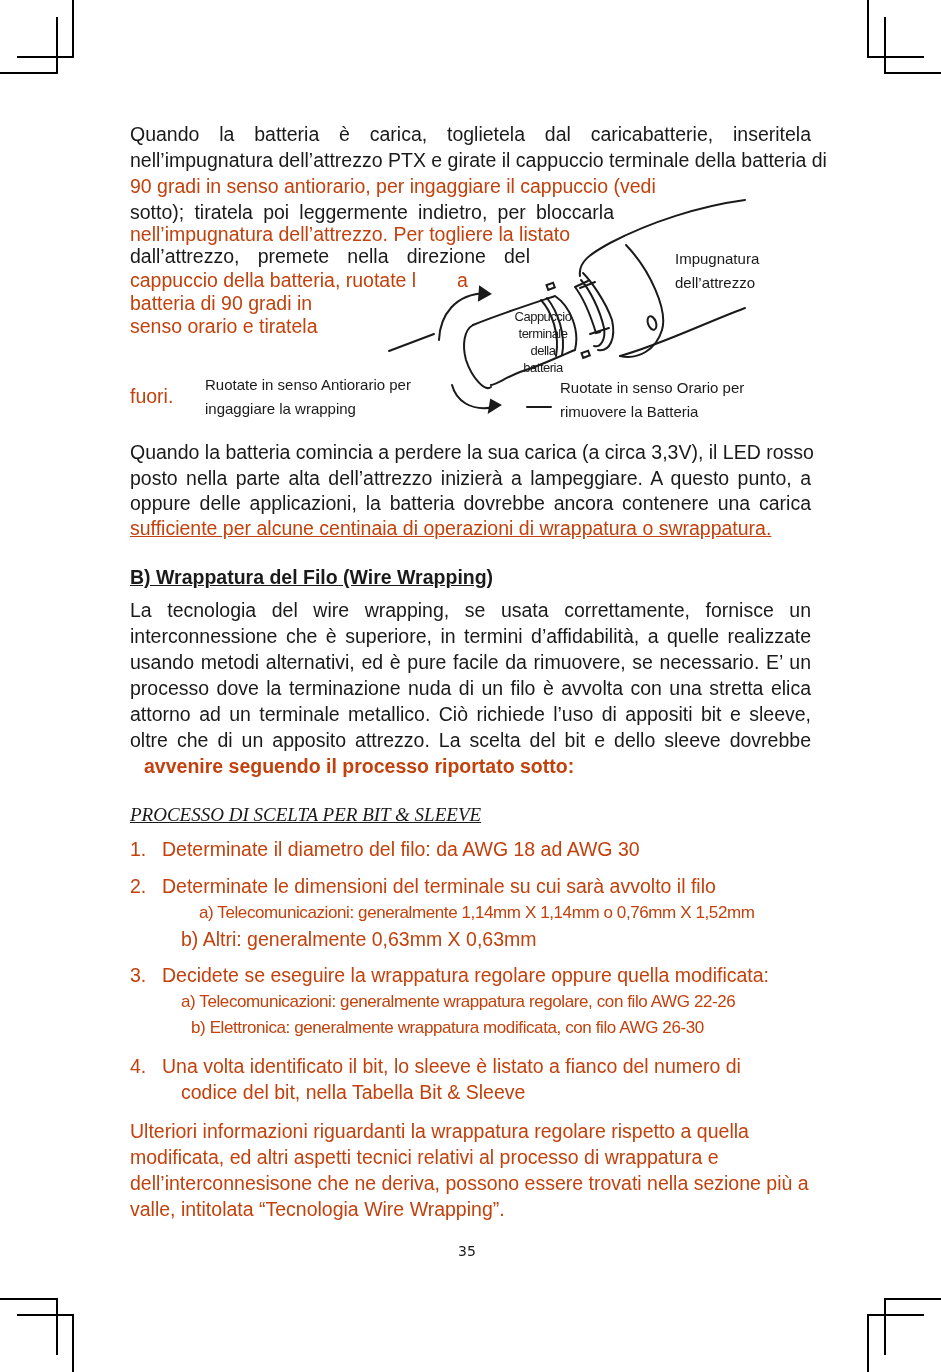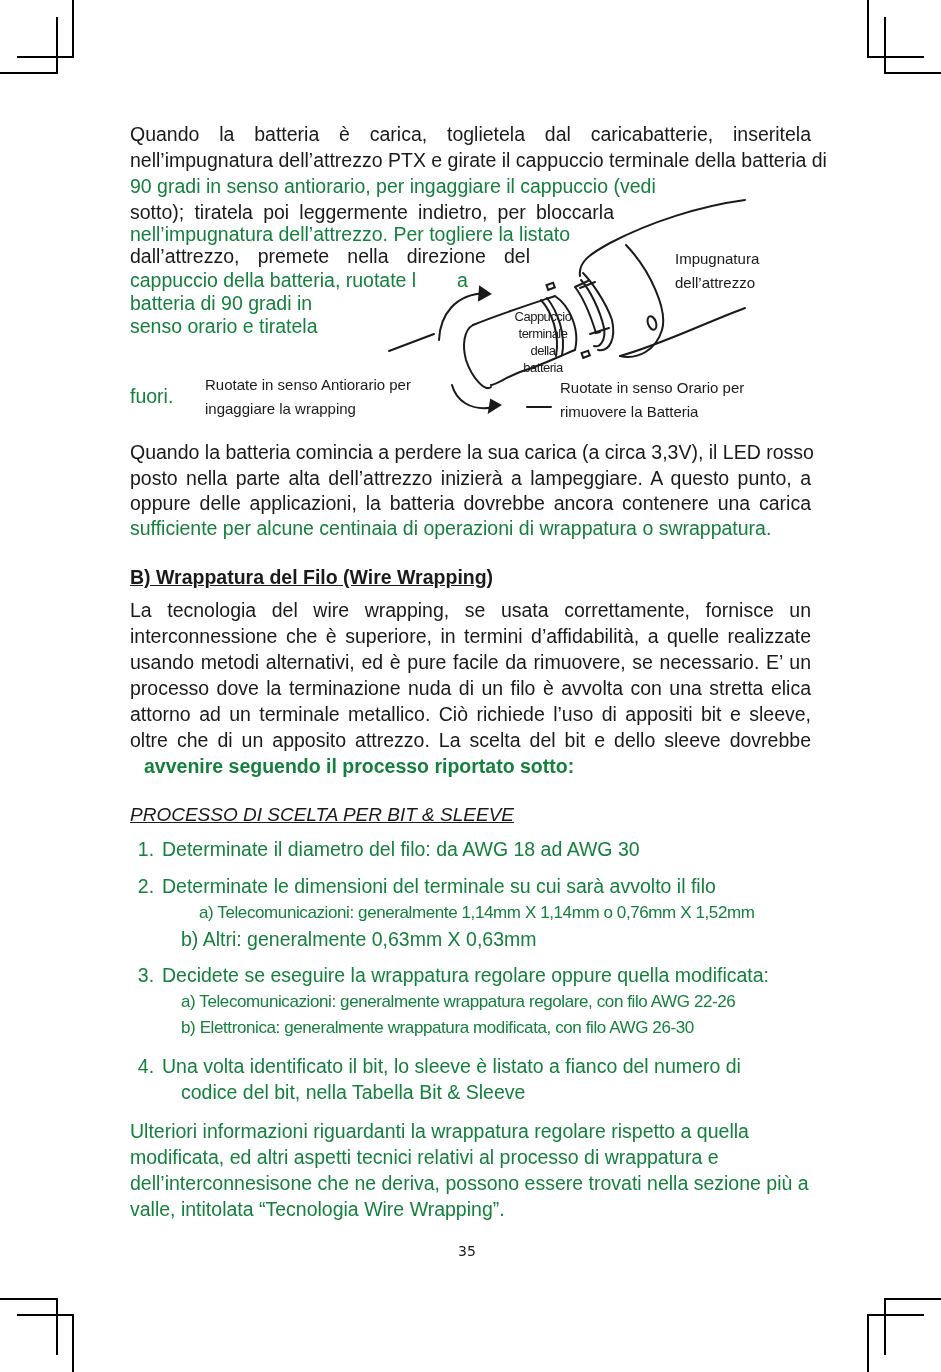--- a/index.html
+++ b/index.html
@@ -1,24 +1,24 @@
 <!DOCTYPE html>
 <html><head>
 <meta charset="utf-8">
 <style>
   html, body { margin:0; padding:0; background:#ffffff; }
   body { width:941px; height:1372px; position:relative; overflow:hidden; color:#1a1a1a;
          font-family:"Liberation Sans", sans-serif; }
   .crop { position:absolute; background:#000; }
-  .txt { position:absolute; font-family:"Liberation Sans", sans-serif; font-size:19.5px; line-height:26px; color:#15803d; white-space:nowrap;text-align:center; }
+  .txt { position:absolute; font-family:"Liberation Sans", sans-serif; font-size:19.5px; line-height:26px; color:#c2410c; white-space:nowrap; }
   .just { position:absolute; left:130px; width:681px; font-family:"Liberation Sans", sans-serif; font-size:19.5px; line-height:26px; color:#1a1a1a; text-align:justify; text-align-last:justify; white-space:nowrap; }
   .diag-label { position:absolute; font-family:"Liberation Sans", sans-serif; font-size:15px; line-height:26px; color:#1a1a1a; white-space:nowrap; }
   .cap-label { position:absolute; font-family:"Liberation Sans", sans-serif; font-size:13px; line-height:17px; text-align:center; color:#1a1a1a; letter-spacing:-0.5px; }
   .heading { position:absolute; left:130px; top:566px; font-family:"Liberation Sans", sans-serif; font-weight:bold; font-size:19.5px; text-decoration:underline; color:#1a1a1a; white-space:nowrap; }
-  .subheading { position:absolute; left:130px; top:804px; font-family:Liberation Sans, sans-serif; font-style:italic; font-size:19px; text-decoration:underline; color:#1a1a1a; white-space:nowrap; }
+  .subheading { position:absolute; left:130px; top:804px; font-family:Liberation Serif, serif; font-style:italic; font-size:19px; text-decoration:underline; color:#1a1a1a; white-space:nowrap; }
   .num { display:inline-block; width:32px; }
   .sub { font-size:17px; letter-spacing:-0.4px; }
   .pagenum { position:absolute; left:458px; top:1243px; font-family:"DejaVu Sans", sans-serif; font-size:14px; color:#1a1a1a; }
   svg#diagram { position:absolute; left:0; top:0; }
 </style>
 </head>
 <body>
 
 <div>
   <div class="crop" style="left:72px;top:0;width:2px;height:57px;"></div>
@@ -96,21 +96,21 @@
   <div class="diag-label" style="left:205px;top:372px;">Ruotate in senso Antiorario per</div>
   <div class="diag-label" style="left:205px;top:396px;">ingaggiare la wrapping</div>
   <div class="diag-label" style="left:560px;top:375px;">Ruotate in senso Orario per</div>
   <div class="diag-label" style="left:560px;top:399px;">rimuovere la Batteria</div>
 </div>
 
 <div>
   <div class="just" style="top:439px;">Quando la batteria comincia a perdere la sua carica (a circa 3,3V), il LED rosso</div>
   <div class="just" style="top:465px;">posto nella parte alta dell’attrezzo inizierà a lampeggiare. A questo punto, a</div>
   <div class="just" style="top:490px;">oppure delle applicazioni, la batteria dovrebbe ancora contenere una carica</div>
-  <div class="txt" style="left:130px;top:515px;">sufficiente per alcune centinaia di operazioni di wrappatura o swrappatura.</div>
+  <div class="txt" style="left:130px;top:515px;text-decoration:underline;">sufficiente per alcune centinaia di operazioni di wrappatura o swrappatura.</div>
 </div>
 
 <div class="heading">B) Wrappatura del Filo (Wire Wrapping)</div>
 <div>
   <div class="just" style="top:597px;">La tecnologia del wire wrapping, se usata correttamente, fornisce un</div>
   <div class="just" style="top:623px;">interconnessione che è superiore, in termini d’affidabilità, a quelle realizzate</div>
   <div class="just" style="top:649px;">usando metodi alternativi, ed è pure facile da rimuovere, se necessario. E’ un</div>
   <div class="just" style="top:675px;">processo dove la terminazione nuda di un filo è avvolta con una stretta elica</div>
   <div class="just" style="top:701px;">attorno ad un terminale metallico. Ciò richiede l’uso di appositi bit e sleeve,</div>
   <div class="just" style="top:727px;">oltre che di un apposito attrezzo. La scelta del bit e dello sleeve dovrebbe</div>
@@ -124,21 +124,21 @@
   </div>
   <div class="txt" style="left:130px;top:873px;">
     <span class="num">2.</span><span>Determinate le dimensioni del terminale su cui sarà avvolto il filo</span>
   </div>
   <div class="txt sub" style="left:199px;top:900px;">a)  Telecomunicazioni: generalmente 1,14mm  X 1,14mm o  0,76mm X 1,52mm</div>
   <div class="txt" style="left:181px;top:926px;">b)  Altri: generalmente  0,63mm X 0,63mm</div>
   <div class="txt" style="left:130px;top:962px;">
     <span class="num">3.</span><span>Decidete se eseguire la wrappatura regolare oppure quella modificata:</span>
   </div>
   <div class="txt sub" style="left:181px;top:989px;">a) Telecomunicazioni: generalmente wrappatura regolare, con filo AWG 22-26</div>
-  <div class="txt sub" style="left:181px;top:1015px;">b) Elettronica: generalmente wrappatura modificata, con filo AWG 26-30</div>
+  <div class="txt sub" style="left:191px;top:1015px;">b) Elettronica: generalmente wrappatura modificata, con filo AWG 26-30</div>
   <div class="txt" style="left:130px;top:1053px;">
     <span class="num">4.</span><span>Una volta identificato il bit, lo sleeve è listato a fianco del numero di</span>
   </div>
   <div class="txt" style="left:181px;top:1079px;">codice del bit, nella Tabella Bit &amp; Sleeve</div>
 </div>
 
 <div>
   <div class="txt" style="left:130px;top:1118px;">Ulteriori informazioni riguardanti la wrappatura regolare rispetto a quella</div>
   <div class="txt" style="left:130px;top:1144px;">modificata, ed altri aspetti tecnici relativi al processo di wrappatura e</div>
   <div class="txt" style="left:130px;top:1170px;">dell’interconnesisone che ne deriva, possono essere trovati nella sezione più a</div>

